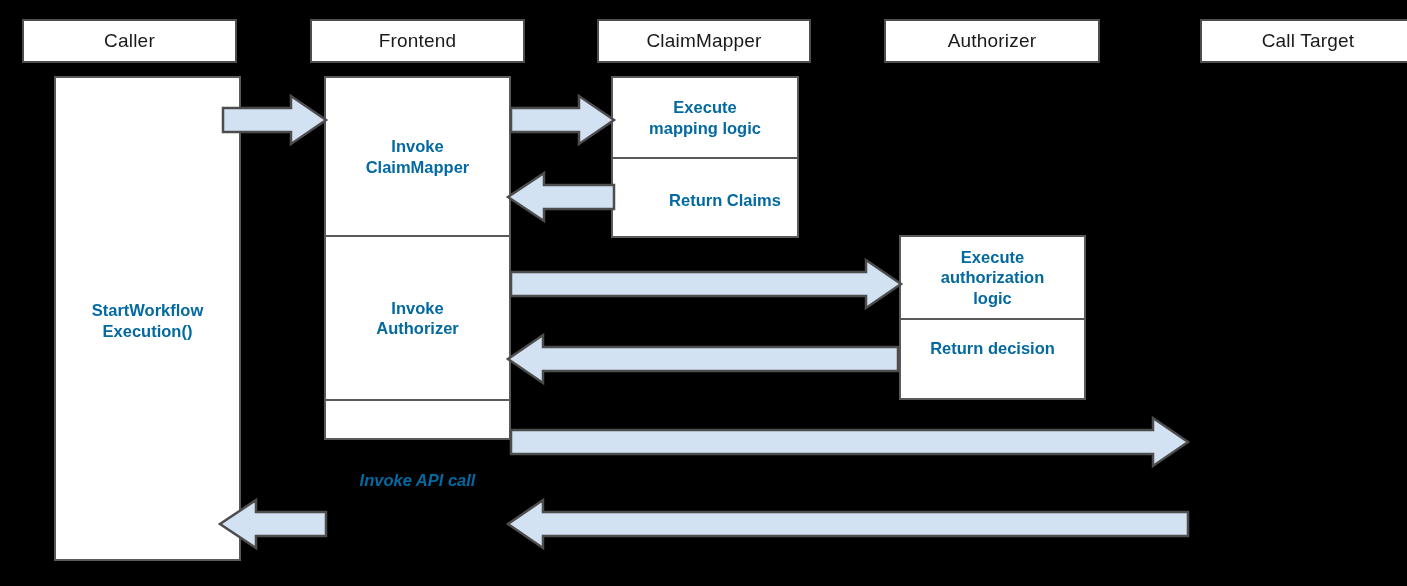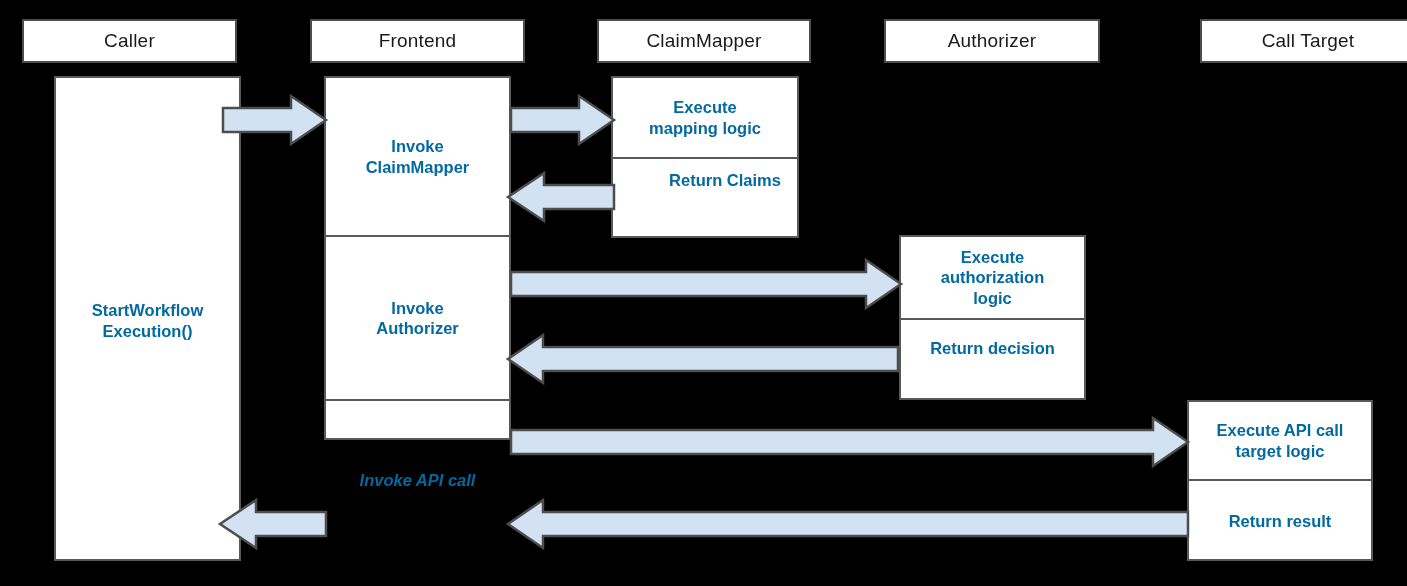--- a/index.html
+++ b/index.html
@@ -107,37 +107,31 @@
     <div class="act-cell" style="top:159px; height:162px; white-space:pre-line;">Invoke
 Authorizer</div>
     <div class="act-divider" style="top:321px;"></div>
     <div class="act-cell" style="top:323px; height:158px; white-space:pre-line;font-style:italic;">Invoke API call</div>
   </div>
 
   <div class="activation" style="left:611px; top:76px; width:188px; height:162px;">
     <div class="act-cell" style="top:0; height:79px; white-space:pre-line;">Execute
 mapping logic</div>
     <div class="act-divider" style="top:79px;"></div>
-    <div class="act-cell" style="top:64px; height:77px; white-space:pre-line;margin-left:40px;">Return Claims</div>
+    <div class="act-cell" style="top:84px; height:77px; white-space:pre-line;margin-left:40px;">Return Claims</div>
   </div>
 
   <div class="activation" style="left:899px; top:235px; width:187px; height:165px;">
     <div class="act-cell" style="top:0; height:81px; white-space:pre-line;">Execute
 authorization
 logic</div>
     <div class="act-divider" style="top:81px;"></div>
     <div class="act-cell" style="top:83px; height:56px; white-space:pre-line;">Return decision</div>
   </div>
 
-  <div class="activation" style="left:1187px; top:400px; width:186px; height:161px;">
-    <div class="act-cell" style="top:0; height:77px; white-space:pre-line;">Execute API call
-target logic</div>
-    <div class="act-divider" style="top:77px;"></div>
-    <div class="act-cell" style="top:79px; height:80px; white-space:pre-line;">Return result</div>
-  </div>
 
   <div class="msg-arrow" style="left:223px; top:96px; width:103px; height:48px;">
     <svg viewBox="0 0 103 48" preserveAspectRatio="none">
       <polygon points="0,12 68,12 68,0 103,24 68,48 68,36 0,36" fill="#d3e2f2" stroke="#4d4d4d" stroke-width="2.5" stroke-linejoin="miter"></polygon>
     </svg>
   </div>
 
   <div class="msg-arrow" style="left:511px; top:96px; width:103px; height:48px;">
     <svg viewBox="0 0 103 48" preserveAspectRatio="none">
       <polygon points="0,12 68,12 68,0 103,24 68,48 68,36 0,36" fill="#d3e2f2" stroke="#4d4d4d" stroke-width="2.5" stroke-linejoin="miter"></polygon>

